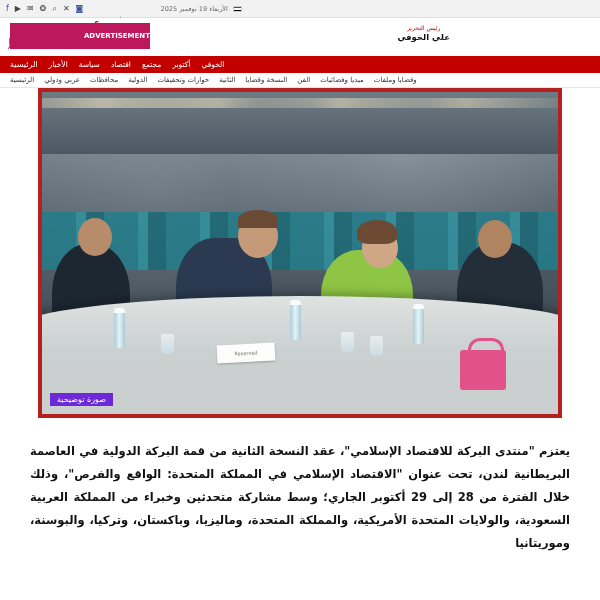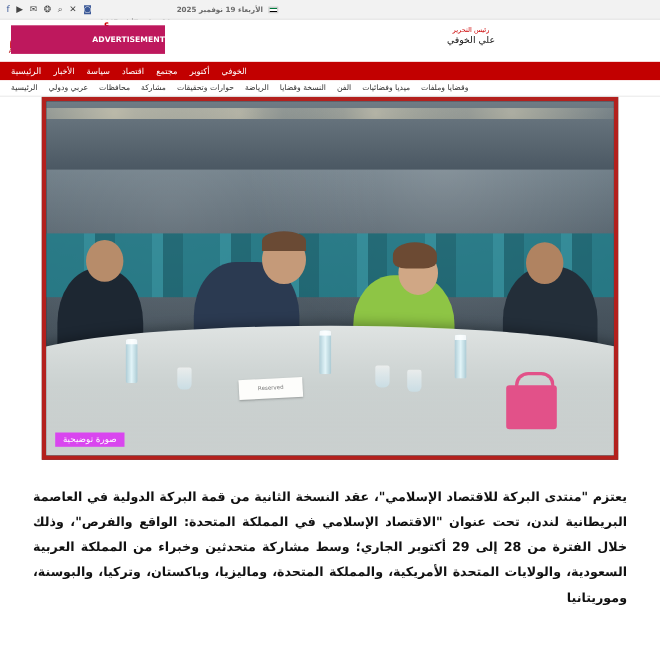--- a/index.html
+++ b/index.html
@@ -24,21 +24,21 @@
     display: flex; align-items: center;
     padding: 0 6px;
     font-size: 7px;
     color: #555;
     position: relative;
   }
   .topbar-left {
     margin-right: auto;
     display: flex; align-items: center; gap: 5px;
   }
-  .date-text { font-size: 6.5px; color: #6b6b6b; white-space: nowrap; font-weight: bold; }
+  .date-text { font-size: 6.5px; color: #6b6b6b; white-space: nowrap; }
   .hijri-text { font-size: 6.5px; color: #6b6b6b; white-space: nowrap; margin-top: 24px; }
   .flag-badge {
     width: 9px; height: 6px;
     background: linear-gradient(to bottom, #007a3d 0 33%, #fff 33% 66%, #000 66% 100%);
     border: 0.5px solid #ccc;
     display: inline-block;
   }
   .topbar-icons {
     display: flex; align-items: center; gap: 6px;
     font-size: 8px; color: #444;
@@ -69,21 +69,21 @@
     font-size: 6px; color: #b00000; margin-top: 1px;
   }
   .mast-center {
     position: absolute;
     right: 150px;
     top: 6px;
     text-align: center;
     line-height: 1.25;
   }
   .mast-center .l1 { font-size: 6px; color: #cc0000; }
-  .mast-center .l2 { font-size: 8.5px; color: #111; font-weight: normal; }
+  .mast-center .l2 { font-size: 8.5px; color: #111; font-weight: bold; }
   .mast-banner {
     position: absolute;
     left: 10px; top: 5px;
     width: 140px; height: 26px;
     background: #be185d;
     color: #ddd;
     font-size: 6px;
     display: flex; align-items: center; justify-content: flex-start;
     overflow: hidden;
   }
@@ -241,21 +241,21 @@
     position:absolute; right:10%; bottom:24px;
     width:46px; height:40px; background:#e84f8a; border-radius:3px;
   }
   .pink-bag:before{
     content:""; position:absolute; left:8px; top:-12px; width:30px; height:14px;
     border:3px solid #e84f8a; border-bottom:none; border-radius:12px 12px 0 0;
   }
   .caption-badge {
     position: absolute;
     left: 8px; bottom: 8px;
-    background: #d946ef;
+    background: #6d28d9;
     color: #fff;
     font-size: 8px;
     padding: 2px 7px;
     white-space: nowrap;
   }
   .body-text {
     padding: 22px 6px 0;
     text-align: justify;
     font-size: 11.5px;
     line-height: 2.0;
@@ -307,23 +307,23 @@
     <div class="nav-item">سياسة</div>
     <div class="nav-item">الأخبار</div>
     <div class="nav-item home">الرئيسية</div>
   </div>
 
   <div class="subnav">
     <div class="subnav-item">وقضايا وملفات</div>
     <div class="subnav-item">ميديا وفضائيات</div>
     <div class="subnav-item">الفن</div>
     <div class="subnav-item">النسخة وقضايا</div>
-    <div class="subnav-item">الرياضة</div>
+    <div class="subnav-item">الثانية</div>
     <div class="subnav-item">حوارات وتحقيقات</div>
-    <div class="subnav-item">مشاركة</div>
+    <div class="subnav-item">الدولية</div>
     <div class="subnav-item">محافظات</div>
     <div class="subnav-item">عربي ودولي</div>
     <div class="subnav-item">الرئيسية</div>
   </div>
 
   <div class="content">
 
     <div class="figure">
       <div class="photo">
         <div class="ph-ceiling"></div>

